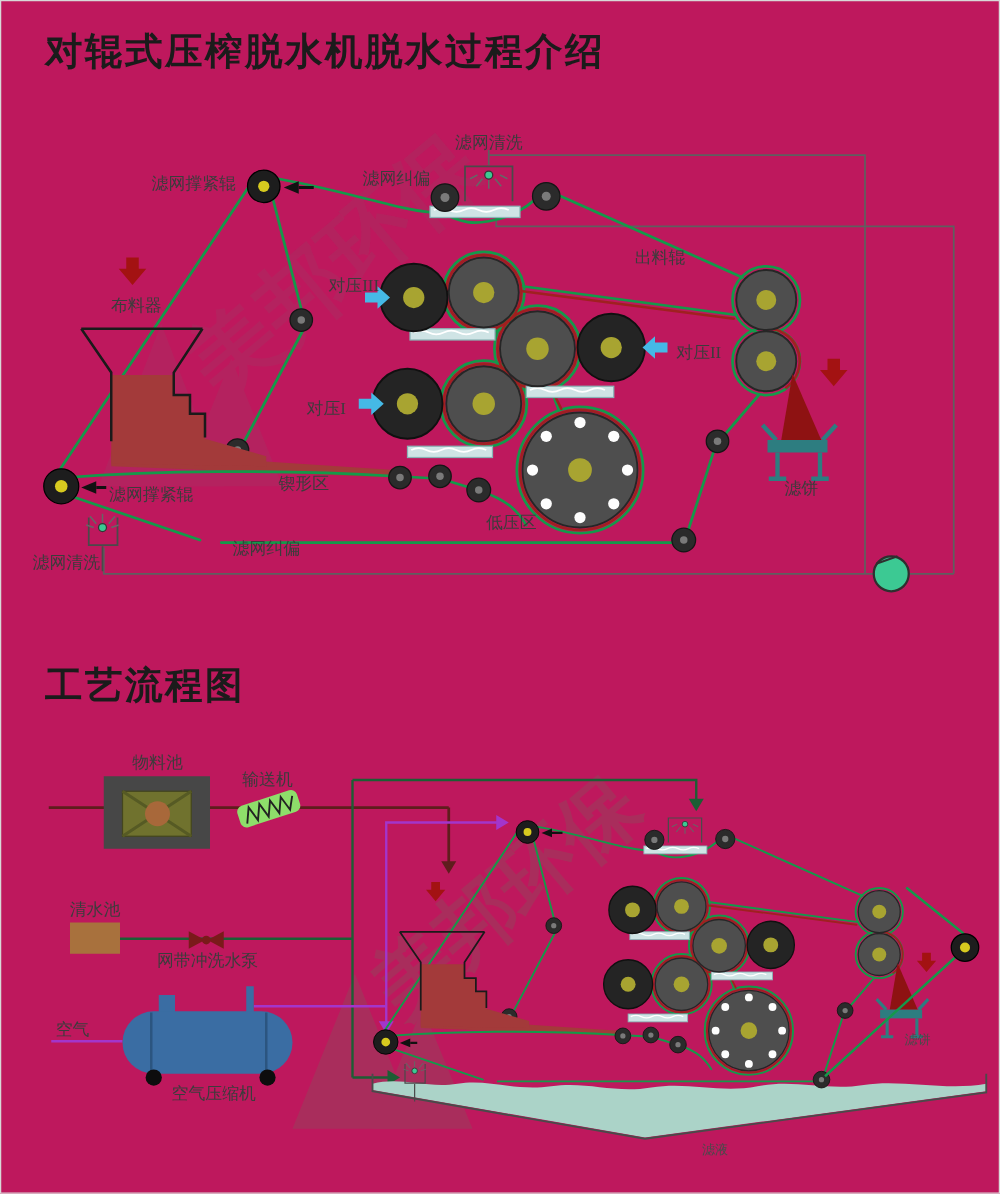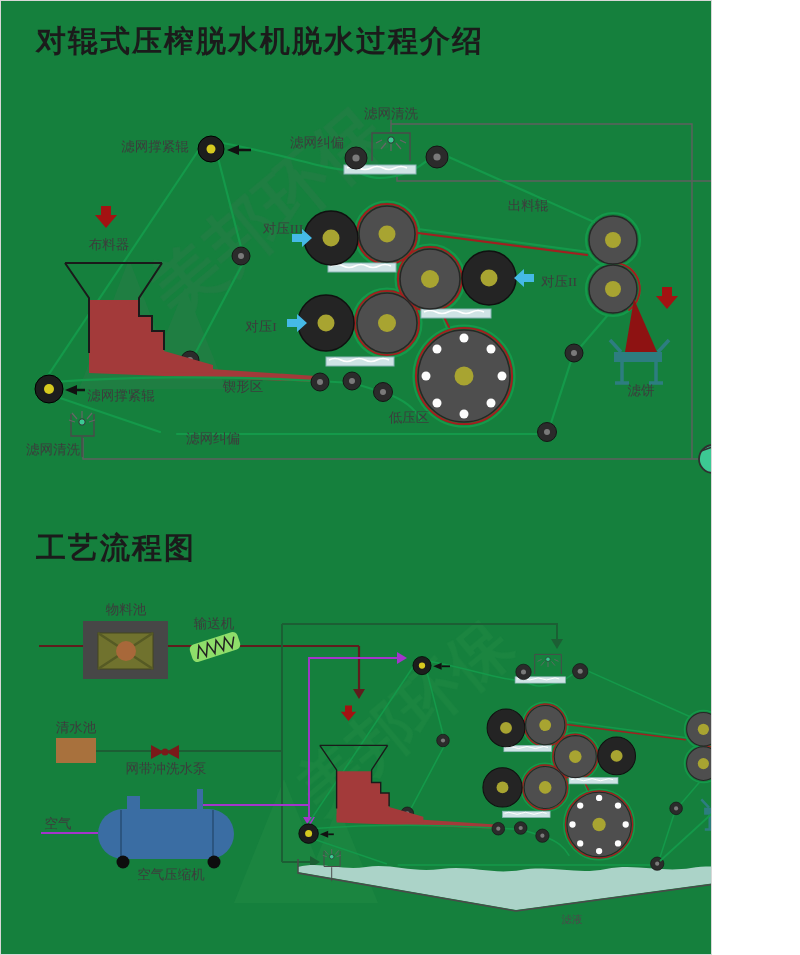--- a/index.html
+++ b/index.html
@@ -1,16 +1,16 @@
 <!DOCTYPE html>
 <html><head>
 <meta charset="utf-8">
 <style>
   html,body{margin:0;padding:0;background:#ffffff;}
-  #canvas{position:relative;width:712px;height:955px;background:#15803d;border:1px solid #d8d8d8;box-sizing:border-box;overflow:hidden;}
+  #canvas{position:relative;width:800px;height:955px;background:#be185d;border:1px solid #d8d8d8;box-sizing:border-box;overflow:hidden;}
   svg{position:absolute;left:0;top:0;}
   .title{font-family:"Liberation Sans",sans-serif;font-weight:bold;font-size:30px;fill:#1b1b1b;letter-spacing:2px;}
   .lbl{font-family:"Liberation Serif",serif;font-size:13.5px;fill:#3c3c3c;}
   .lbl-s{font-family:"Liberation Serif",serif;font-size:10.5px;fill:#4a4a4a;}
   .wm{font-family:"Liberation Serif",serif;font-weight:bold;}
 </style>
 </head>
 <body>
 
 <div id="canvas">

